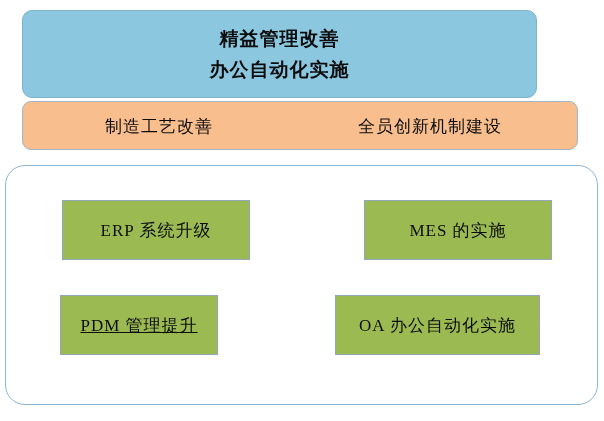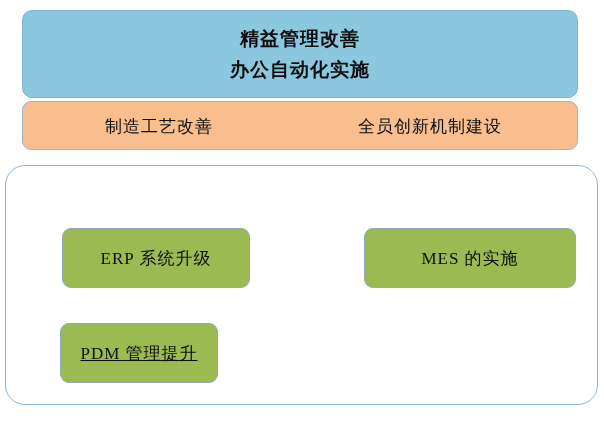--- a/index.html
+++ b/index.html
@@ -19,21 +19,21 @@
     position: relative;
     width: 604px;
     height: 421px;
   }
 
   
   .banner {
     position: absolute;
     left: 22px;
     top: 10px;
-    width: 556px;
+    width: 515px;
     height: 88px;
     background: #8bc7df;
     border: 1px solid #7fb4cc;
     border-radius: 10px;
     box-sizing: border-box;
     display: flex;
     flex-direction: column;
     align-items: center;
     justify-content: center;
     gap: 12px;
@@ -82,33 +82,32 @@
     border: 1.6px solid #8cb4d4;
     border-radius: 20px;
     box-sizing: border-box;
   }
 
   
   .gbox {
     position: absolute;
     background: #9bbb52;
     border: 1.4px solid #93a7bb;
-    border-radius: 9px;
+    border-radius: 0;
     box-sizing: border-box;
     display: flex;
     align-items: center;
     justify-content: center;
     color: #0d0d0d;
     font-size: 17px;
     letter-spacing: 1px;
     white-space: nowrap;
-    margin-top: 28px;
   }
   .gbox.r1c1 { left: 62px;  top: 200px; width: 188px; height: 60px; }
-  .gbox.r1c2 { left: 364px; top: 200px; width: 212px; height: 60px; }
+  .gbox.r1c2 { left: 364px; top: 200px; width: 188px; height: 60px; }
   .gbox.r2c1 { left: 60px;  top: 295px; width: 158px; height: 60px; text-decoration: underline; }
   .gbox.r2c2 { left: 335px; top: 295px; width: 205px; height: 60px; }
 </style>
 </head>
 <body>
 
 <div id="canvas">
 
   <div class="banner">
     <div class="banner-line">精益管理改善</div>
@@ -118,14 +117,15 @@
   <div class="strip">
     <div class="strip-label left">制造工艺改善</div>
     <div class="strip-label right">全员创新机制建设</div>
   </div>
 
   <div class="panel"></div>
 
   <div class="gbox r1c1">ERP 系统升级</div>
   <div class="gbox r1c2">MES 的实施</div>
   <div class="gbox r2c1">PDM 管理提升</div>
+  <div class="gbox r2c2">OA 办公自动化实施</div>
 
 </div>
 
 </body></html>

